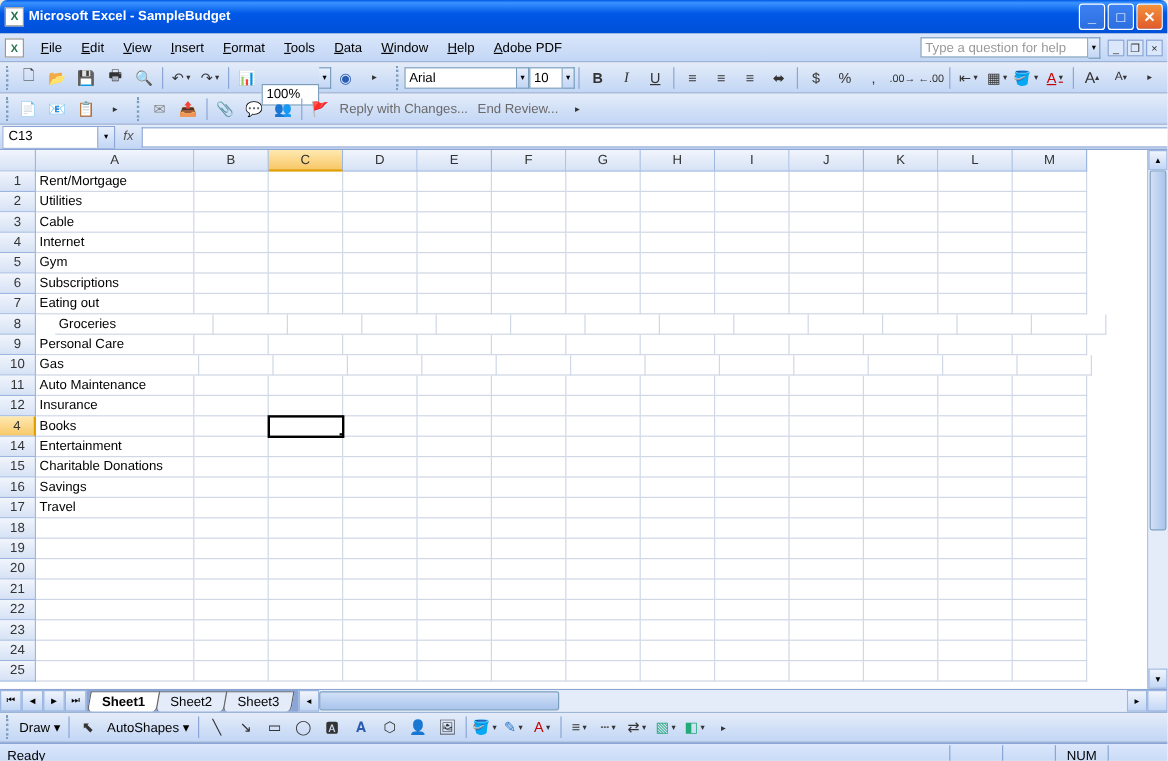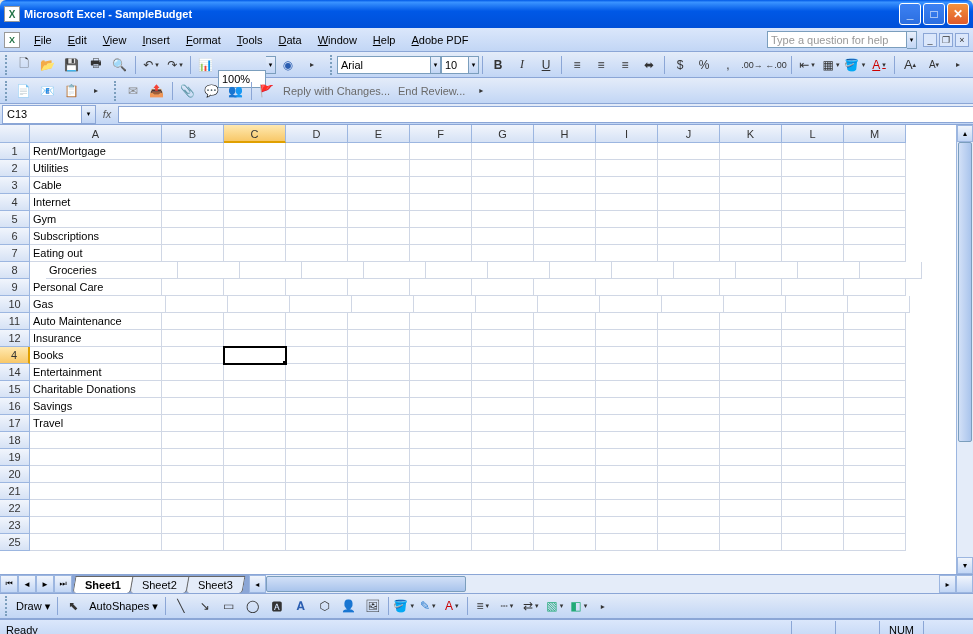--- a/index.html
+++ b/index.html
@@ -590,20 +590,36 @@
           <div class="cell" style="width: 62px;"></div>
           <div class="cell" style="width: 62px;"></div>
           <div class="cell" style="width: 62px;"></div>
           <div class="cell" style="width: 62px;"></div>
           <div class="cell" style="width: 62px;"></div>
           <div class="cell" style="width: 62px;"></div>
           <div class="cell" style="width: 62px;"></div>
           <div class="cell" style="width: 62px;"></div>
         </div>
         <div class="row">
+          <div class="rowh">24</div>
+          <div class="cell" style="width: 132px;"></div>
+          <div class="cell" style="width: 62px;"></div>
+          <div class="cell" style="width: 62px;"></div>
+          <div class="cell" style="width: 62px;"></div>
+          <div class="cell" style="width: 62px;"></div>
+          <div class="cell" style="width: 62px;"></div>
+          <div class="cell" style="width: 62px;"></div>
+          <div class="cell" style="width: 62px;"></div>
+          <div class="cell" style="width: 62px;"></div>
+          <div class="cell" style="width: 62px;"></div>
+          <div class="cell" style="width: 62px;"></div>
+          <div class="cell" style="width: 62px;"></div>
+          <div class="cell" style="width: 62px;"></div>
+        </div>
+        <div class="row">
           <div class="rowh">25</div>
           <div class="cell" style="width: 132px;"></div>
           <div class="cell" style="width: 62px;"></div>
           <div class="cell" style="width: 62px;"></div>
           <div class="cell" style="width: 62px;"></div>
           <div class="cell" style="width: 62px;"></div>
           <div class="cell" style="width: 62px;"></div>
           <div class="cell" style="width: 62px;"></div>
           <div class="cell" style="width: 62px;"></div>
           <div class="cell" style="width: 62px;"></div>

